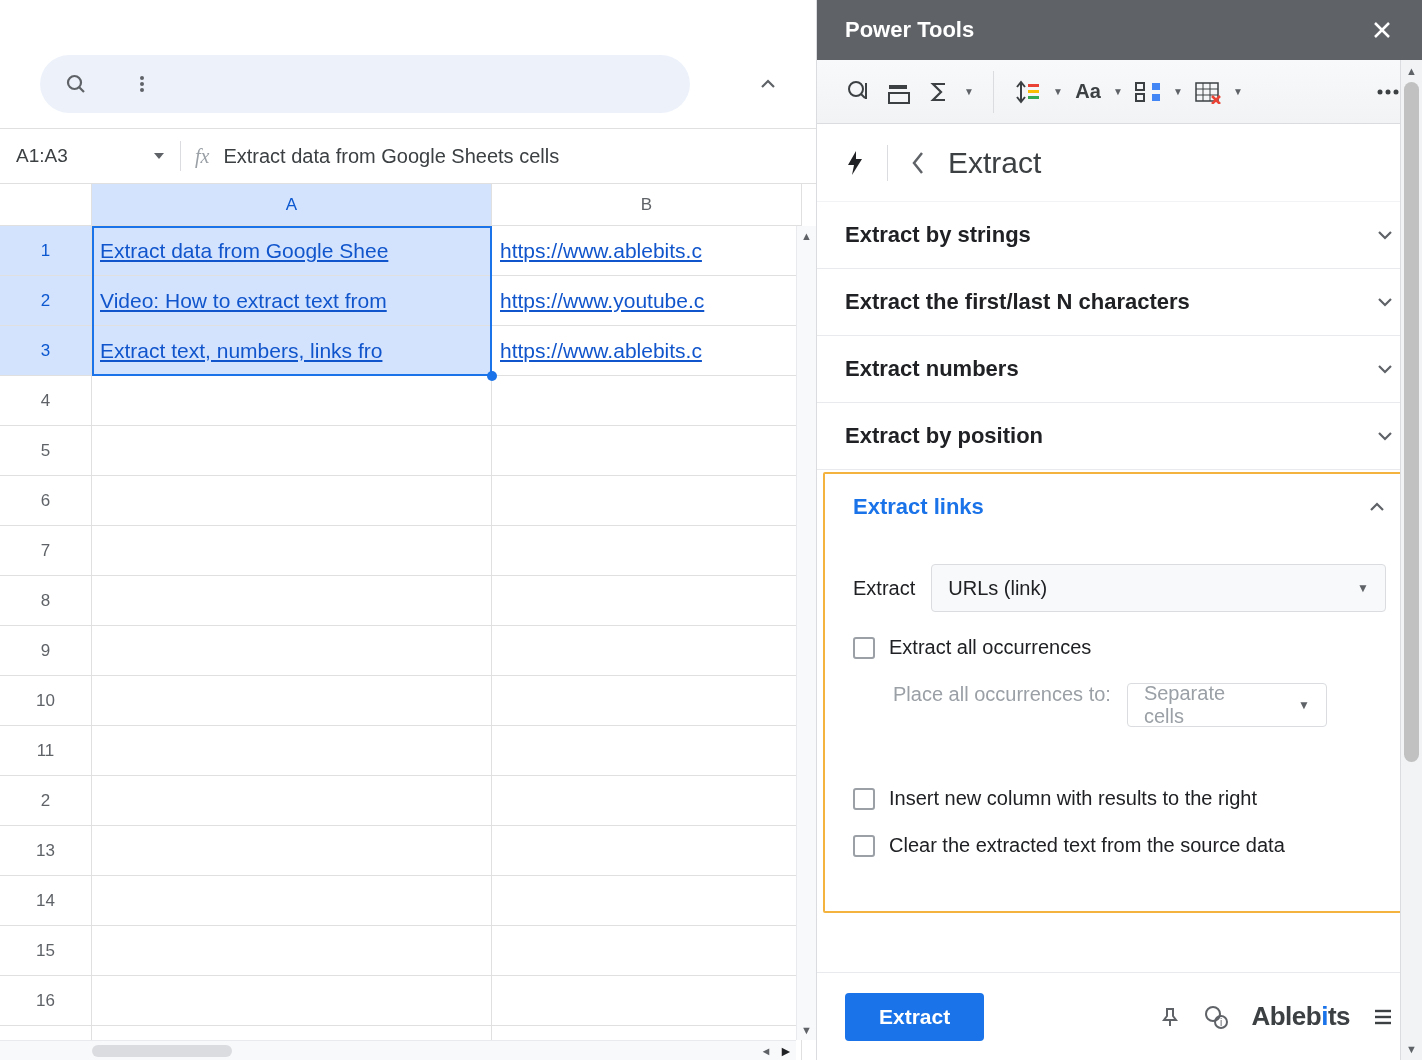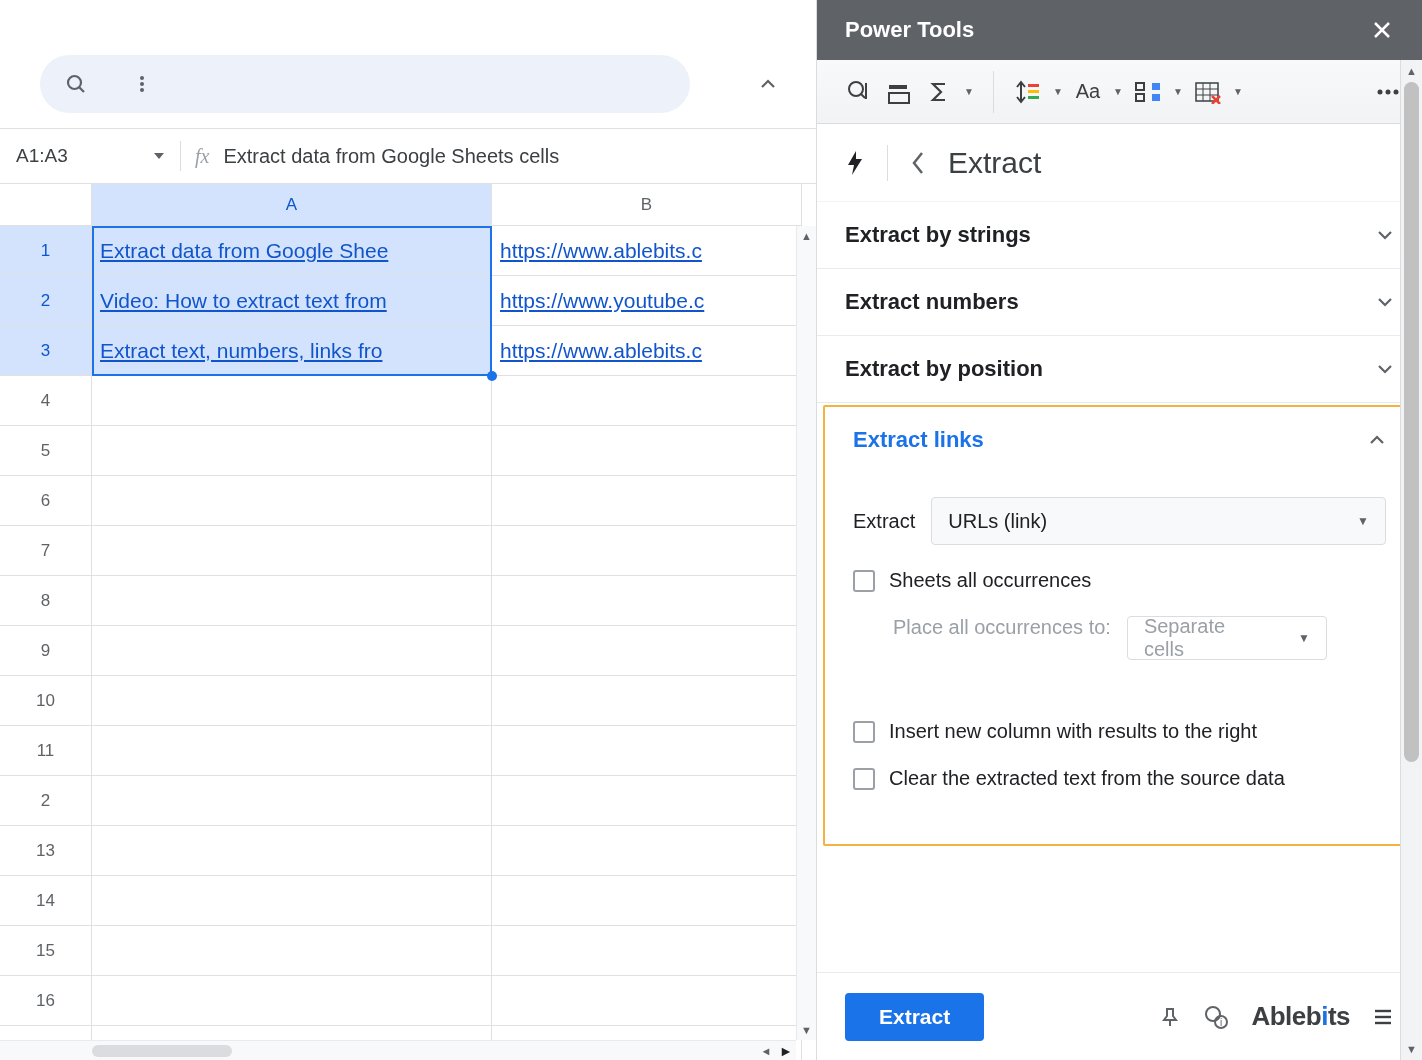--- a/index.html
+++ b/index.html
@@ -275,21 +275,21 @@
         <svg width="26" height="26" viewBox="0 0 26 26">
             <line x1="6" y1="4" x2="6" y2="22" stroke="#3c4043" stroke-width="2"></line>
             <polyline points="2,8 6,3 10,8" fill="none" stroke="#3c4043" stroke-width="2"></polyline>
             <polyline points="2,18 6,23 10,18" fill="none" stroke="#3c4043" stroke-width="2"></polyline>
             <rect x="13" y="5" width="11" height="3" fill="#ea4335"></rect>
             <rect x="13" y="11" width="11" height="3" fill="#fbbc04"></rect>
             <rect x="13" y="17" width="11" height="3" fill="#34a853"></rect>
           </svg>
       </div>
       <div class="tool-dd">▼</div>
-      <div class="tool-ic" style="font-size:20px;font-weight:400;">Aa</div>
+      <div class="tool-ic" style="font-size:20px;font-weight:700;">Aa</div>
       <div class="tool-dd">▼</div>
       <div class="tool-ic">
         <svg width="28" height="24" viewBox="0 0 28 24" fill="none" stroke="#3c4043" stroke-width="2">
             <rect x="2" y="3" width="8" height="7"></rect>
             <rect x="2" y="14" width="8" height="7"></rect>
             <rect x="18" y="3" width="8" height="7" fill="#4285f4" stroke="none"></rect>
             <rect x="18" y="14" width="8" height="7" fill="#4285f4" stroke="none"></rect>
           </svg>
       </div>
       <div class="tool-dd">▼</div>
@@ -336,20 +336,30 @@
         <span>Extract by strings</span>
         <span class="chev">
             <svg width="18" height="18" viewBox="0 0 18 18" fill="none" stroke="#5f6368" stroke-width="2.2">
               <polyline points="3,6 9,12 15,6"></polyline>
             </svg>
           </span>
       </div>
     </div>
     <div class="acc-item">
       <div class="acc-header">
+        <span>Extract the first/last N characters</span>
+        <span class="chev">
+            <svg width="18" height="18" viewBox="0 0 18 18" fill="none" stroke="#5f6368" stroke-width="2.2">
+              <polyline points="3,6 9,12 15,6"></polyline>
+            </svg>
+          </span>
+      </div>
+    </div>
+    <div class="acc-item">
+      <div class="acc-header">
         <span>Extract numbers</span>
         <span class="chev">
             <svg width="18" height="18" viewBox="0 0 18 18" fill="none" stroke="#5f6368" stroke-width="2.2">
               <polyline points="3,6 9,12 15,6"></polyline>
             </svg>
           </span>
       </div>
     </div>
     <div class="acc-item">
       <div class="acc-header">
@@ -374,21 +384,21 @@
       <div class="acc-body">
         <div class="form-row">
           <span>Extract</span>
           <div class="select-box">
             <span>URLs (link)</span>
             <span class="dd">▼</span>
           </div>
         </div>
         <div class="checkbox-row">
           <div class="chk"></div>
-          <span>Sheets all occurrences</span>
+          <span>Extract all occurrences</span>
         </div>
         <div class="indent-row">
           <span>Place all occurrences to:</span>
           <div class="select-box">
             <span>Separate cells</span>
             <span class="dd">▼</span>
           </div>
         </div>
         <div class="checkbox-row" style="margin-top:60px">
           <div class="chk"></div>

